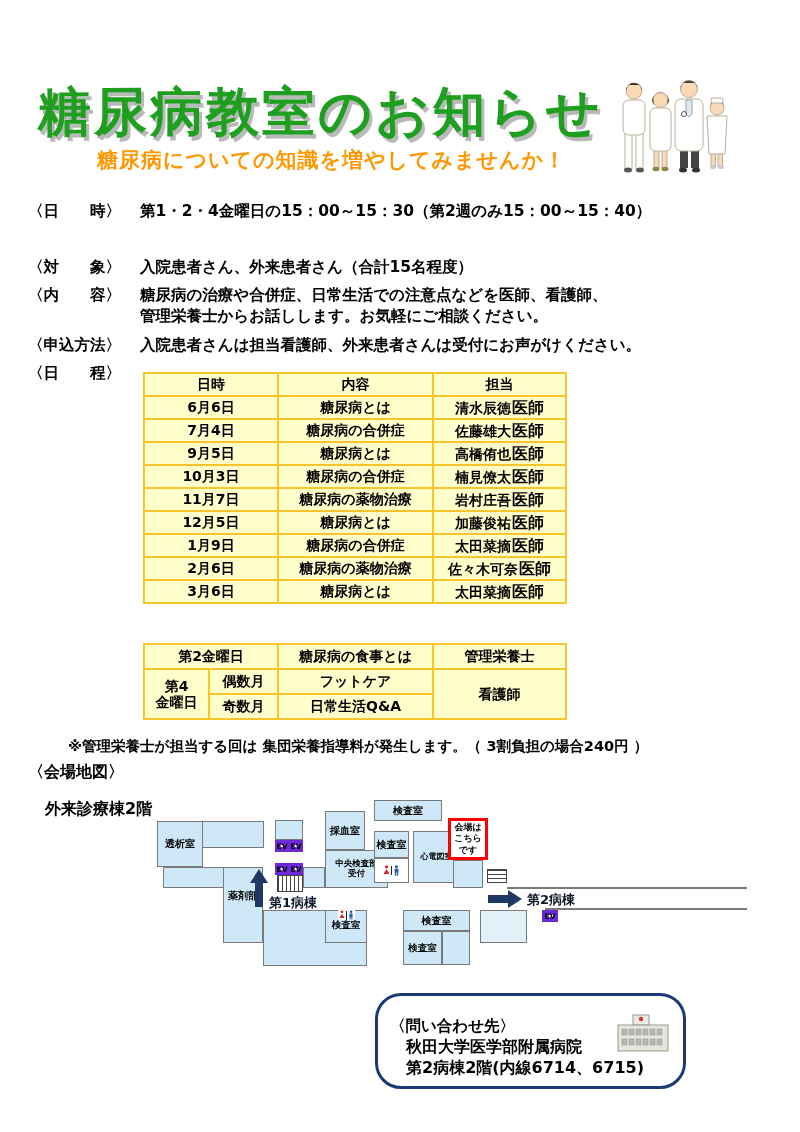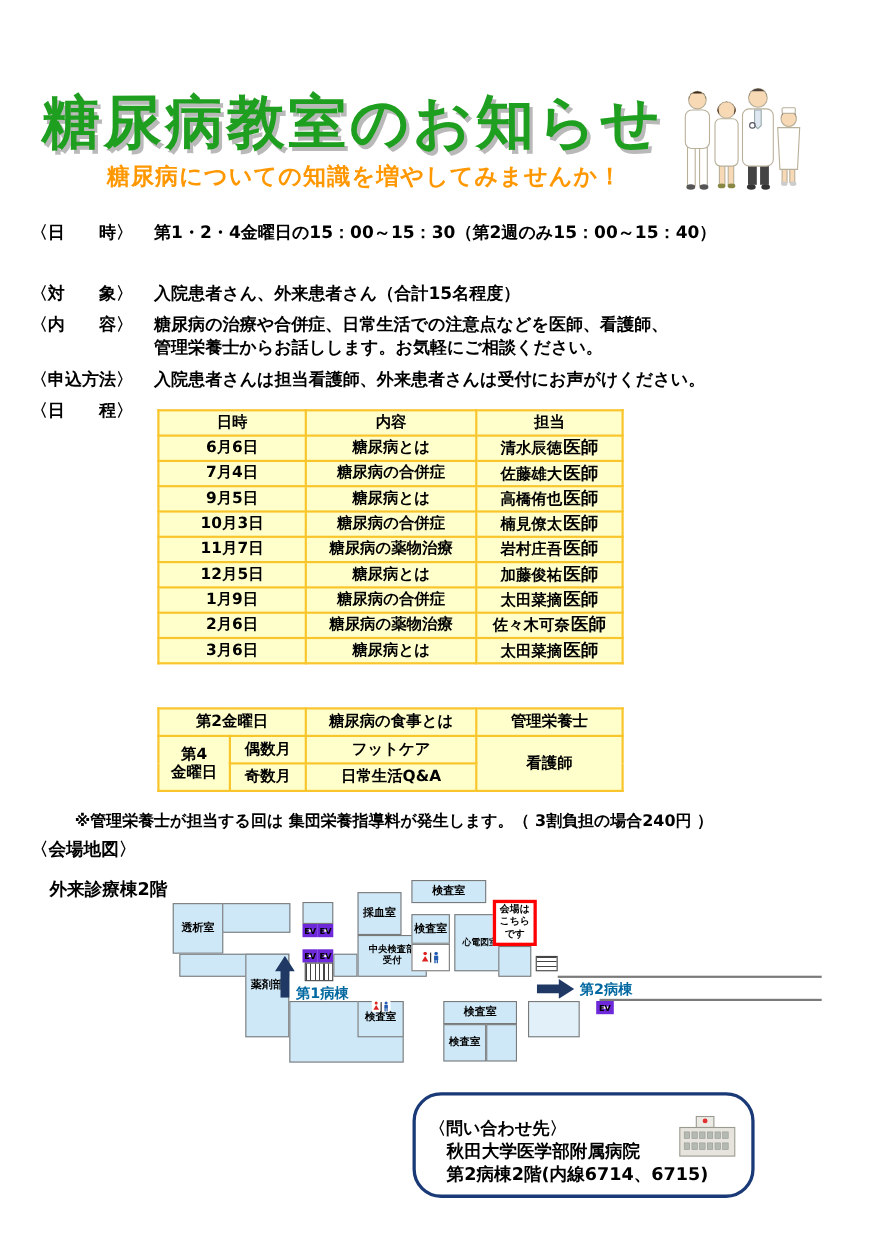--- a/index.html
+++ b/index.html
@@ -41,21 +41,21 @@
         text-align:center;line-height:1.15;}
   .room.white{background:#fff;}
   .room.light{background:#e2f0f9;}
   .evbox{position:absolute;background:#fff;border:5px solid #6d28d9;box-sizing:border-box;
         font-size:7.5px;font-weight:bold;display:flex;align-items:center;justify-content:center;}
   .stairs-v{position:absolute;border:1px solid #444;box-sizing:border-box;
         background:repeating-linear-gradient(to right,#444 0 1px,#fff 1px 4px);}
   .stairs-h{position:absolute;border:1px solid #444;box-sizing:border-box;
         background:repeating-linear-gradient(to bottom,#444 0 1px,#fff 1px 4px);}
   .hline{position:absolute;border-top:2px solid #7a7a7a;}
-  .wardlbl{position:absolute;color:#0369a1;font-size:13px;font-weight:bold;white-space:nowrap;}
+  .wardlbl{position:absolute;color:#0f172a;font-size:13px;font-weight:bold;white-space:nowrap;}
   .venue{position:absolute;background:#fff;border:3px solid #f00;box-sizing:border-box;
         font-size:9px;font-weight:bold;display:flex;flex-direction:column;align-items:center;
         justify-content:center;line-height:1.25;text-align:center;}
   .wc{display:flex;align-items:center;gap:1px;background:#fff;padding:0 1px;}
   .wc .sep{width:1px;height:9px;background:#222;}
 
   
   .contact{position:absolute;left:375px;top:993px;width:311px;height:96px;box-sizing:border-box;
         border:3px solid #1a3a77;border-radius:26px;background:#fff;padding:20px 12px;}
   .contact .c-title{font-size:15.5px;font-weight:bold;}

